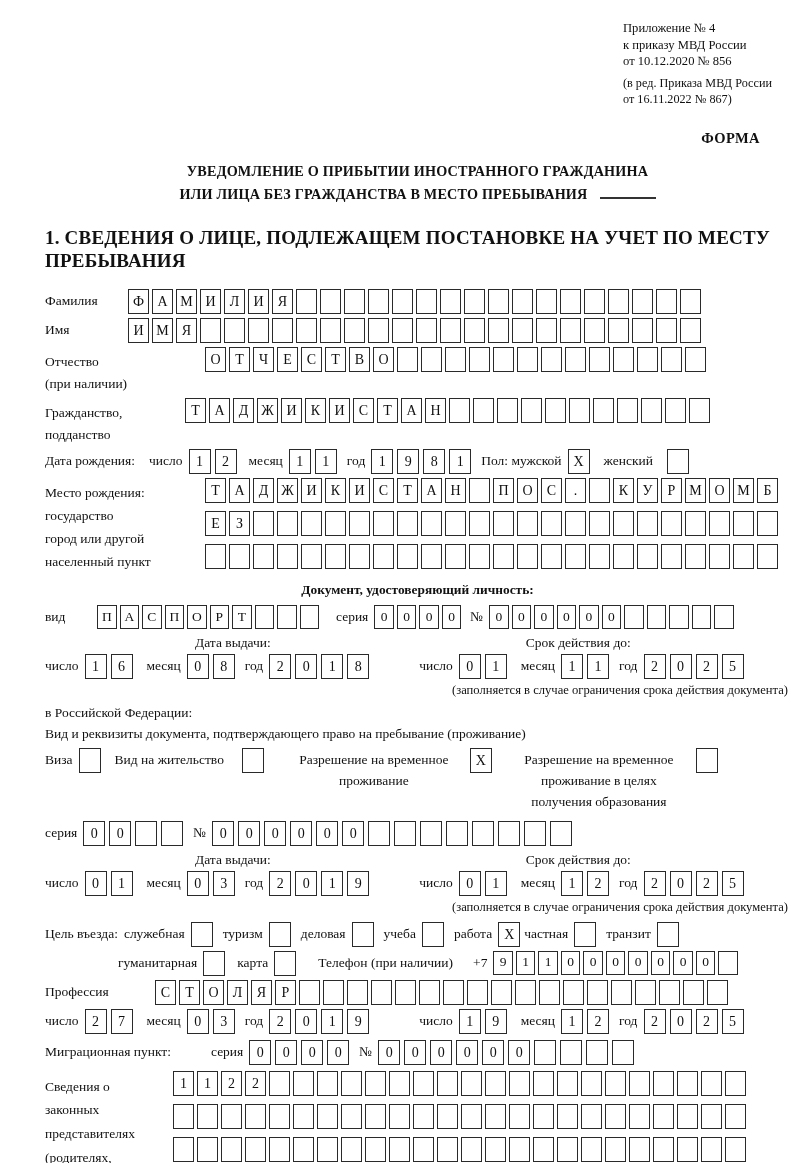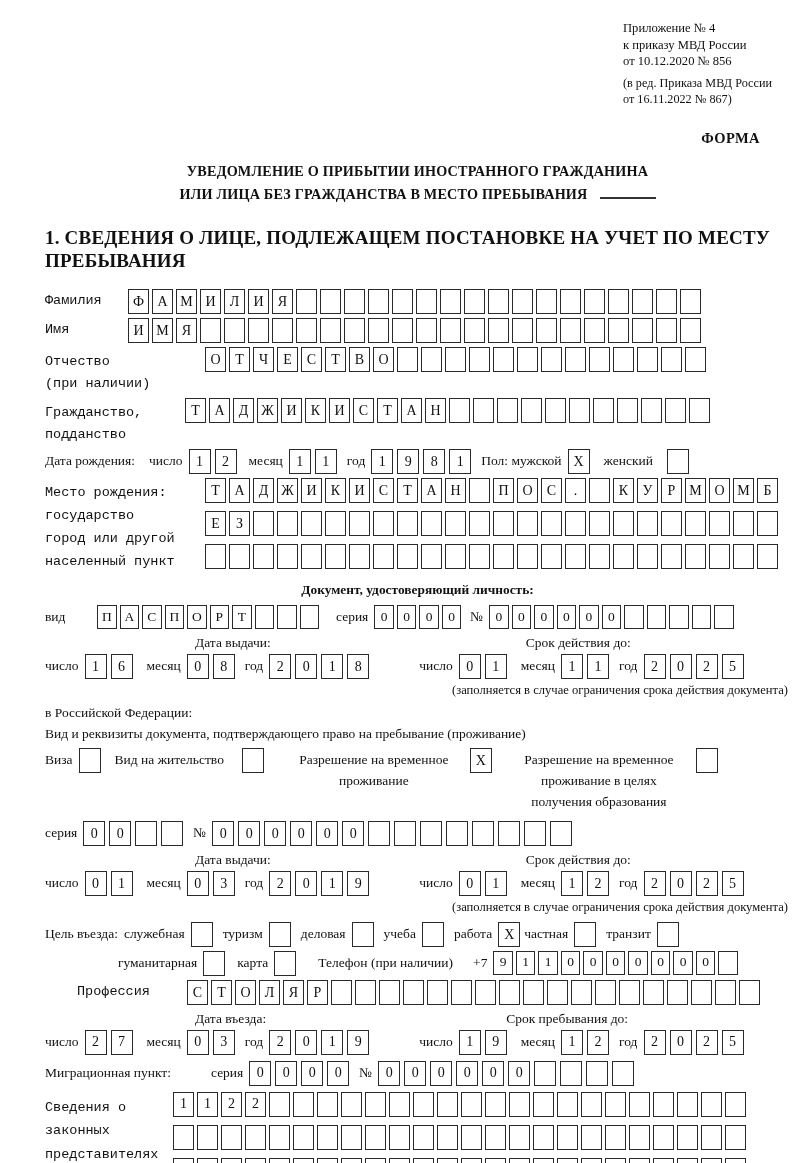--- a/index.html
+++ b/index.html
@@ -11,21 +11,21 @@
   }
   .annex { margin-left:578px; font-size:12.6px; line-height:1.32; }
   .annex-sub { font-size:12.2px; }
   .gap-top { margin-top:5px; }
   .forma { text-align:right; padding-right:30px; font-weight:bold; font-size:14.5px; margin-top:22px; letter-spacing:.4px; }
   .title { text-align:center; font-weight:bold; font-size:14.2px; margin-top:13px; line-height:1.6; letter-spacing:.2px; }
   .title-underline { display:inline-block; width:56px; border-bottom:2px solid #333; height:11px; margin-left:12px; }
   .section-heading { font-weight:bold; font-size:19px; margin-top:20px; margin-bottom:16px; letter-spacing:.2px; }
 
   .row { display:flex; align-items:flex-start; margin-bottom:4px; }
-  .lbl { flex:none; padding-top:4px;font-family:Liberation Mono, monospace; }
+  .lbl { flex:none; padding-top:4px; }
   .cells { display:inline-flex; flex:none; }
   .cell {
     flex:none; width:22px; height:25px; border:1.6px solid #2a2a2a; margin-right:4px;
     display:inline-flex; align-items:center; justify-content:center;
     font-size:14px; font-family:"Liberation Serif",serif; background:#fff;
   }
   .cells.md .cell { width:21px; margin-right:3px; }
   .cells.sm .cell { width:19.5px; height:24px; margin-right:3px; font-size:13.5px; }
   .w83 { width:83px; } .w140 { width:140px; } .w160 { width:160px; }
   .dl { flex:none; padding-top:4px; margin:0 6px 0 0; }
@@ -540,21 +540,21 @@
         <span class="cell">0</span>
         <span class="cell">0</span>
         <span class="cell">0</span>
         <span class="cell">0</span>
         <span class="cell">0</span>
         <span class="cell"></span>
       </span>
   </div>
 
   <div class="row" style="margin-top:4px;">
-    <div class="lbl" style="width:110px;margin-left:32px;">Профессия</div>
+    <div class="lbl" style="width:110px;">Профессия</div>
     <div class="cells md">
         <span class="cell">С</span>
         <span class="cell">Т</span>
         <span class="cell">О</span>
         <span class="cell">Л</span>
         <span class="cell">Я</span>
         <span class="cell">Р</span>
         <span class="cell"></span>
         <span class="cell"></span>
         <span class="cell"></span>
@@ -569,24 +569,20 @@
         <span class="cell"></span>
         <span class="cell"></span>
         <span class="cell"></span>
         <span class="cell"></span>
         <span class="cell"></span>
         <span class="cell"></span>
         <span class="cell"></span>
       </div>
   </div>
 
-  <div class="dates-heads">
-    <span style="margin-left:150px;">Дата въезда:</span>
-    <span style="margin-left:240px;">Срок пребывания до:</span>
-  </div>
 
   <div class="row">
     <span class="dl">число</span>
     <span class="cells">
         <span class="cell">2</span>
         <span class="cell">7</span>
       </span>
     <span class="dl ml10">месяц</span>
     <span class="cells">
         <span class="cell">0</span>

